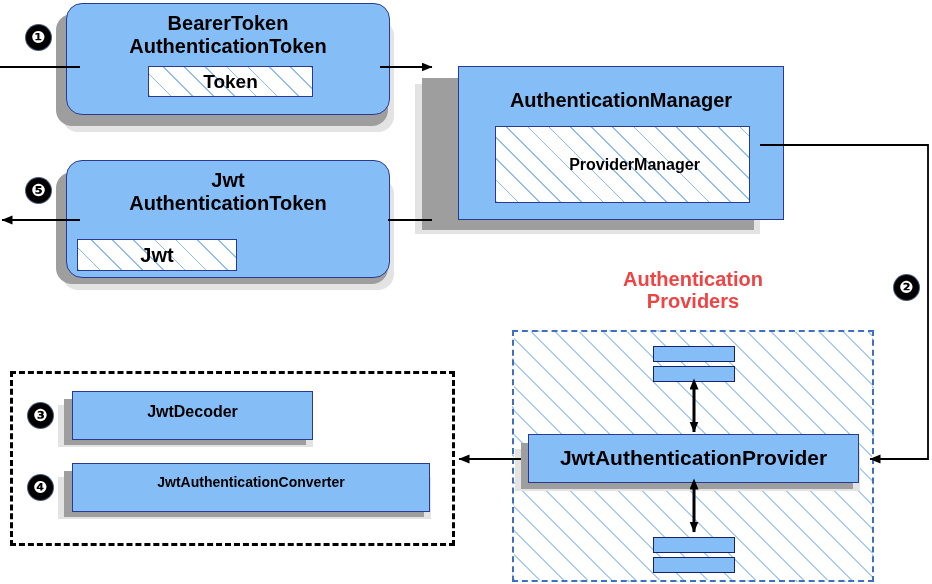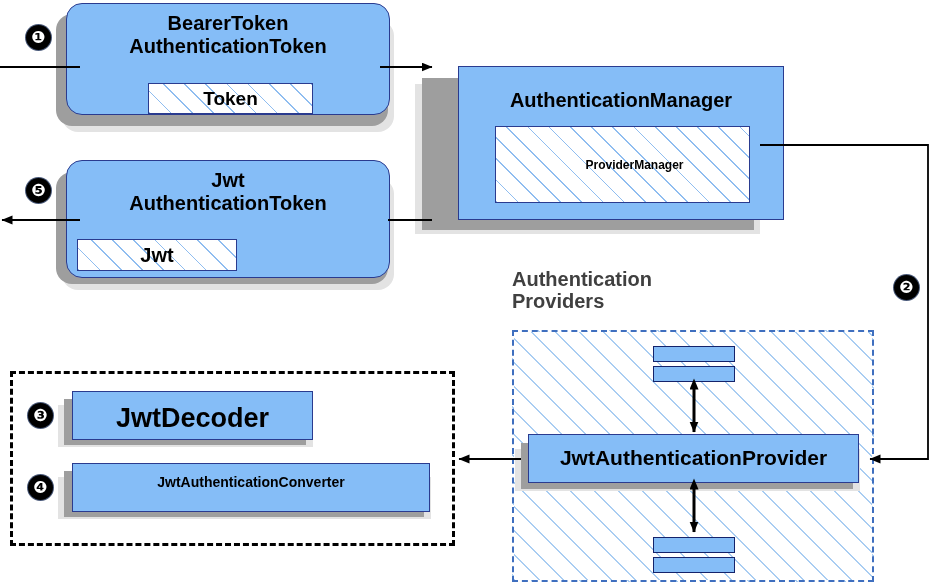--- a/index.html
+++ b/index.html
@@ -99,22 +99,23 @@
     background-color:#ffffff;
     background-image:repeating-linear-gradient(
         45deg,
         #a9cdf2 0px, #a9cdf2 1.4px,
         rgba(255,255,255,0) 1.4px, rgba(255,255,255,0) 17px);
     z-index:5;
   }
 
   .group-label{
     position:absolute;
-    font-weight:bold;
-    color:#404040;
+    text-align:center;
+    font-weight:bold;
+    color:#ef4444;
     line-height:1.12;
     white-space:pre-line;
     z-index:30;
   }
 
   
   .minibar{
     position:absolute;
     background:#85BDF7;
     border:1.5px solid #14236b;
@@ -162,32 +163,32 @@
 
     <line x1="694" y1="389" x2="694" y2="432" stroke="#000" stroke-width="3" marker-start="url(#arrowStart)" marker-end="url(#arrowEnd)"></line>
     <line x1="694" y1="489" x2="694" y2="532" stroke="#000" stroke-width="3" marker-start="url(#arrowStart)" marker-end="url(#arrowEnd)"></line>
   </svg>
 
   <div class="shadow1 rounded" style="left:56px;top:14px;width:332px;height:112px;"></div>
   <div class="shadow2 rounded" style="left:62px;top:20px;width:332px;height:112px;"></div>
   <div class="card rounded" style="left:66px;top:3px;width:324px;height:112px;">
     <div class="card-title" style="top:8px;font-size:20px;">BearerToken
 AuthenticationToken</div>
-    <div class="hatch" style="left:81px;top:79px;width:165px;height:31px;">
+    <div class="hatch" style="left:81px;top:62px;width:165px;height:31px;">
       <div class="hatch-label" style="font-size:19px;">Token</div>
     </div>
   </div>
   <div class="badge" style="left:26px;top:25px;">❶</div>
 
   <div class="shadow1" style="left:422px;top:78px;width:332px;height:152px;"></div>
   <div class="shadow2" style="left:415px;top:84px;width:345px;height:150px;"></div>
   <div class="card" style="left:458px;top:66px;width:326px;height:154px;">
     <div class="card-title" style="top:22px;font-size:20px;">AuthenticationManager</div>
     <div class="hatch" style="left:36px;top:59px;width:255px;height:77px;">
-      <div class="hatch-label" style="font-size:12px;margin-left:24px;">ProviderManager</div>
+      <div class="hatch-label" style="font-size:16px;margin-left:24px;">ProviderManager</div>
     </div>
   </div>
 
   <div class="shadow1 rounded" style="left:56px;top:172px;width:332px;height:112px;"></div>
   <div class="shadow2 rounded" style="left:62px;top:178px;width:332px;height:112px;"></div>
   <div class="card rounded" style="left:66px;top:160px;width:324px;height:118px;">
     <div class="card-title" style="top:8px;font-size:20px;">Jwt
 AuthenticationToken</div>
     <div class="hatch" style="left:10px;top:78px;width:160px;height:32px;">
       <div class="hatch-label" style="font-size:20px;">Jwt</div>
@@ -212,21 +213,21 @@
   </div>
 
   <div class="minibar" style="left:653px;top:537px;width:82px;height:16px;"></div>
   <div class="minibar" style="left:653px;top:557px;width:82px;height:16px;"></div>
 
   <div class="dashed-black" style="left:10px;top:371px;width:445px;height:175px;"></div>
 
   <div class="shadow1" style="left:64px;top:399px;width:242px;height:46px;"></div>
   <div class="shadow2" style="left:58px;top:405px;width:255px;height:42px;"></div>
   <div class="card" style="left:72px;top:391px;width:241px;height:49px;">
-    <div class="card-title" style="top:11px;font-size:27px;">JwtDecoder</div>
+    <div class="card-title" style="top:11px;font-size:16px;">JwtDecoder</div>
   </div>
   <div class="badge" style="left:28px;top:403px;">❸</div>
 
   <div class="shadow1" style="left:64px;top:471px;width:360px;height:46px;"></div>
   <div class="shadow2" style="left:58px;top:477px;width:373px;height:42px;"></div>
   <div class="card" style="left:72px;top:463px;width:358px;height:49px;">
     <div class="card-title" style="top:11px;font-size:14px;">JwtAuthenticationConverter</div>
   </div>
   <div class="badge" style="left:28px;top:475px;">❹</div>
 

